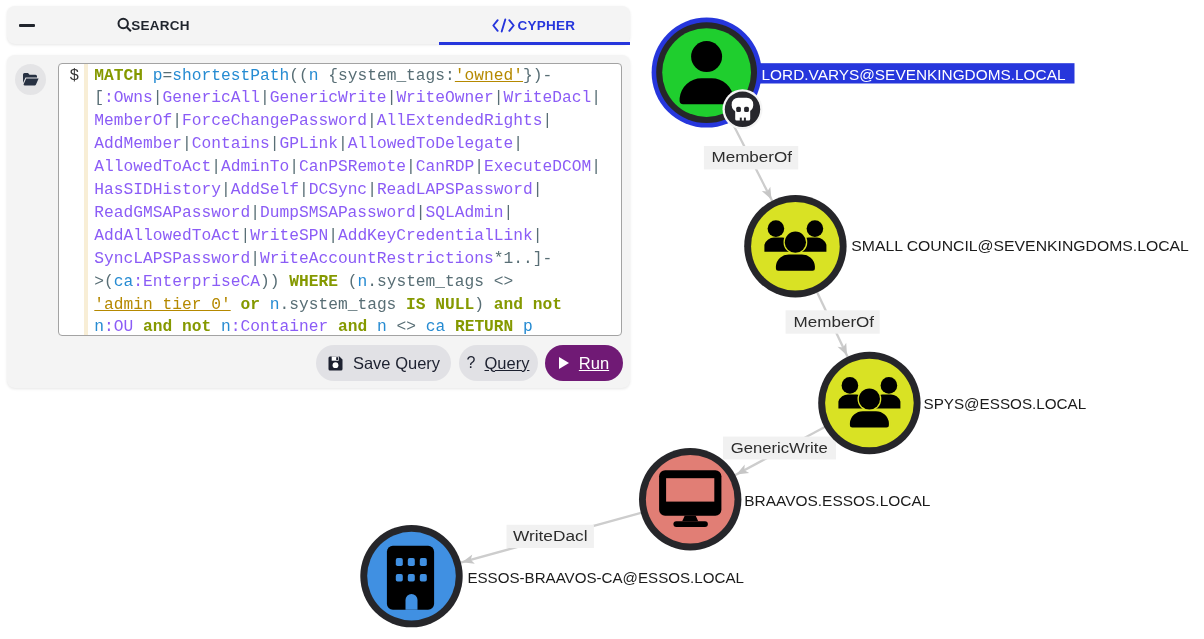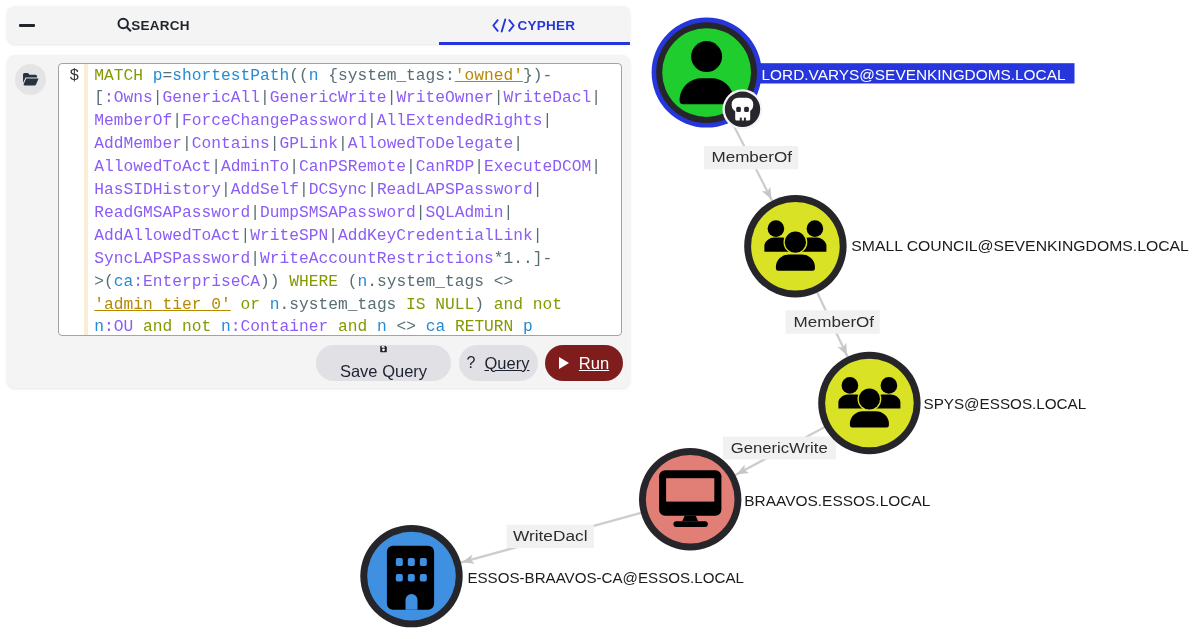--- a/index.html
+++ b/index.html
@@ -13,28 +13,28 @@
   #tabActiveBar{position:absolute;left:432px;top:36px;width:191px;height:3px;background:#2636dc;}
   #minus{position:absolute;left:12px;top:18px;width:16px;height:2.6px;background:#20242c;border-radius:1px;}
   .cy{color:#2636dc;}
   #codebox{position:absolute;left:50.5px;top:7.5px;width:564px;height:273.5px;background:#fff;
            border:1px solid #a3a3a3;border-radius:4px;box-sizing:border-box;}
   #gutter{position:absolute;left:0;top:0;bottom:0;width:27px;
           font-family:"Liberation Mono",monospace;font-size:16px;color:#333;}
   #gutter span{position:absolute;left:11px;top:1px;line-height:22.9px;}
   #code{position:absolute;left:35.8px;top:1px;font-family:"Liberation Mono",monospace;
         font-size:16.24px;line-height:22.9px;white-space:pre;color:#586e75;}
-  .k{color:#859900;} .v{color:#268bd2;} .o{color:#8b5cf6;text-align:right;} .s{color:#b58900;text-decoration:underline;}
+  .k{color:#859900;font-weight:bold;} .v{color:#268bd2;} .o{color:#8b5cf6;text-align:right;} .s{color:#b58900;text-decoration:underline;}
   #folderBtn{position:absolute;left:8px;top:8.5px;width:31px;height:31px;border-radius:50%;background:#e4e4e6;
              display:flex;align-items:center;justify-content:center;}
   .btn{position:absolute;height:36px;border-radius:18px;background:#e1e1e5;display:flex;align-items:center;
        justify-content:center;font-size:16.5px;color:#1d2130;gap:9px;}
-  #btnSave{left:309px;top:290px;width:135px;flex-direction:column;}
+  #btnSave{left:309px;top:290px;width:135px;}
   #btnHelp{left:451.5px;top:290px;width:79px;}
-  #btnRun{left:537.5px;top:290px;width:78px;background:#7f1d1d;color:#fff;text-decoration:underline;}
+  #btnRun{left:537.5px;top:290px;width:78px;background:#701a75;color:#fff;text-decoration:underline;}
   #graph{position:absolute;left:0;top:0;}
 </style>
 </head>
 <body>
 <svg id="graph" width="1204" height="639" viewBox="0 0 1204 639">
 
   <g stroke="#cdcdcd" stroke-width="2.3">
     <line x1="706.6" y1="72.6" x2="795.4" y2="246.2"></line>
     <line x1="795.4" y1="246.2" x2="869.4" y2="403.0"></line>
     <line x1="869.4" y1="403.0" x2="690.2" y2="499.3"></line>

